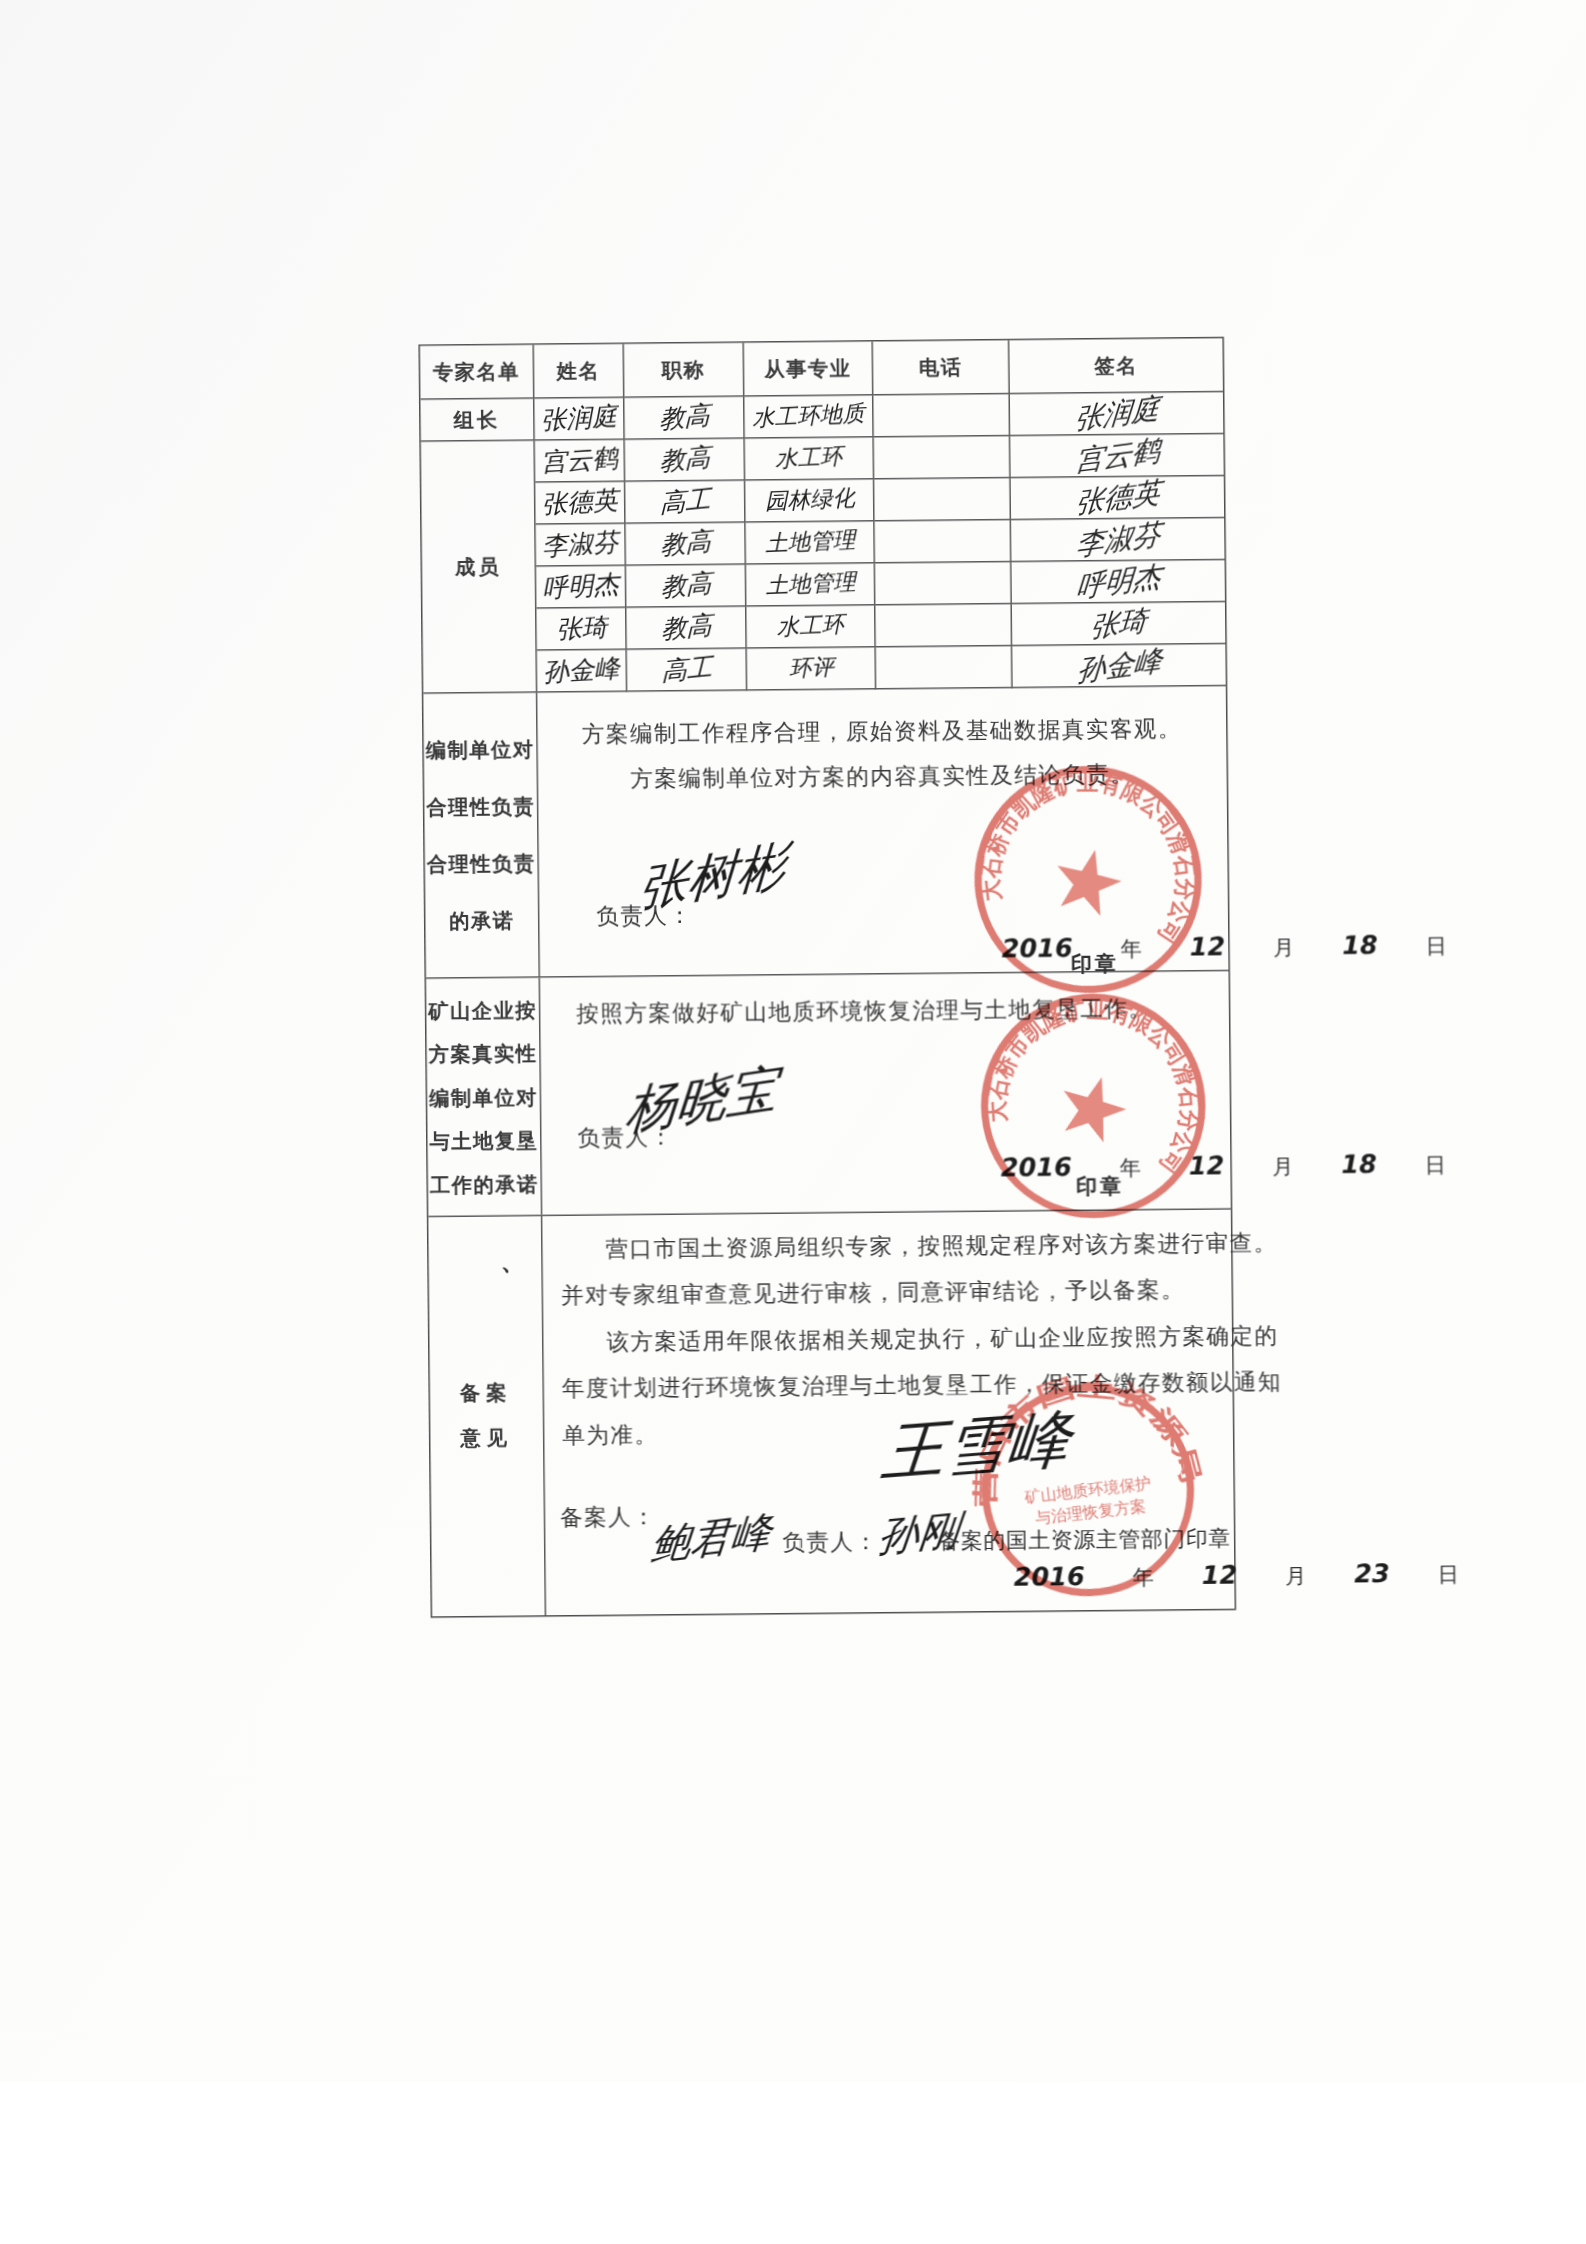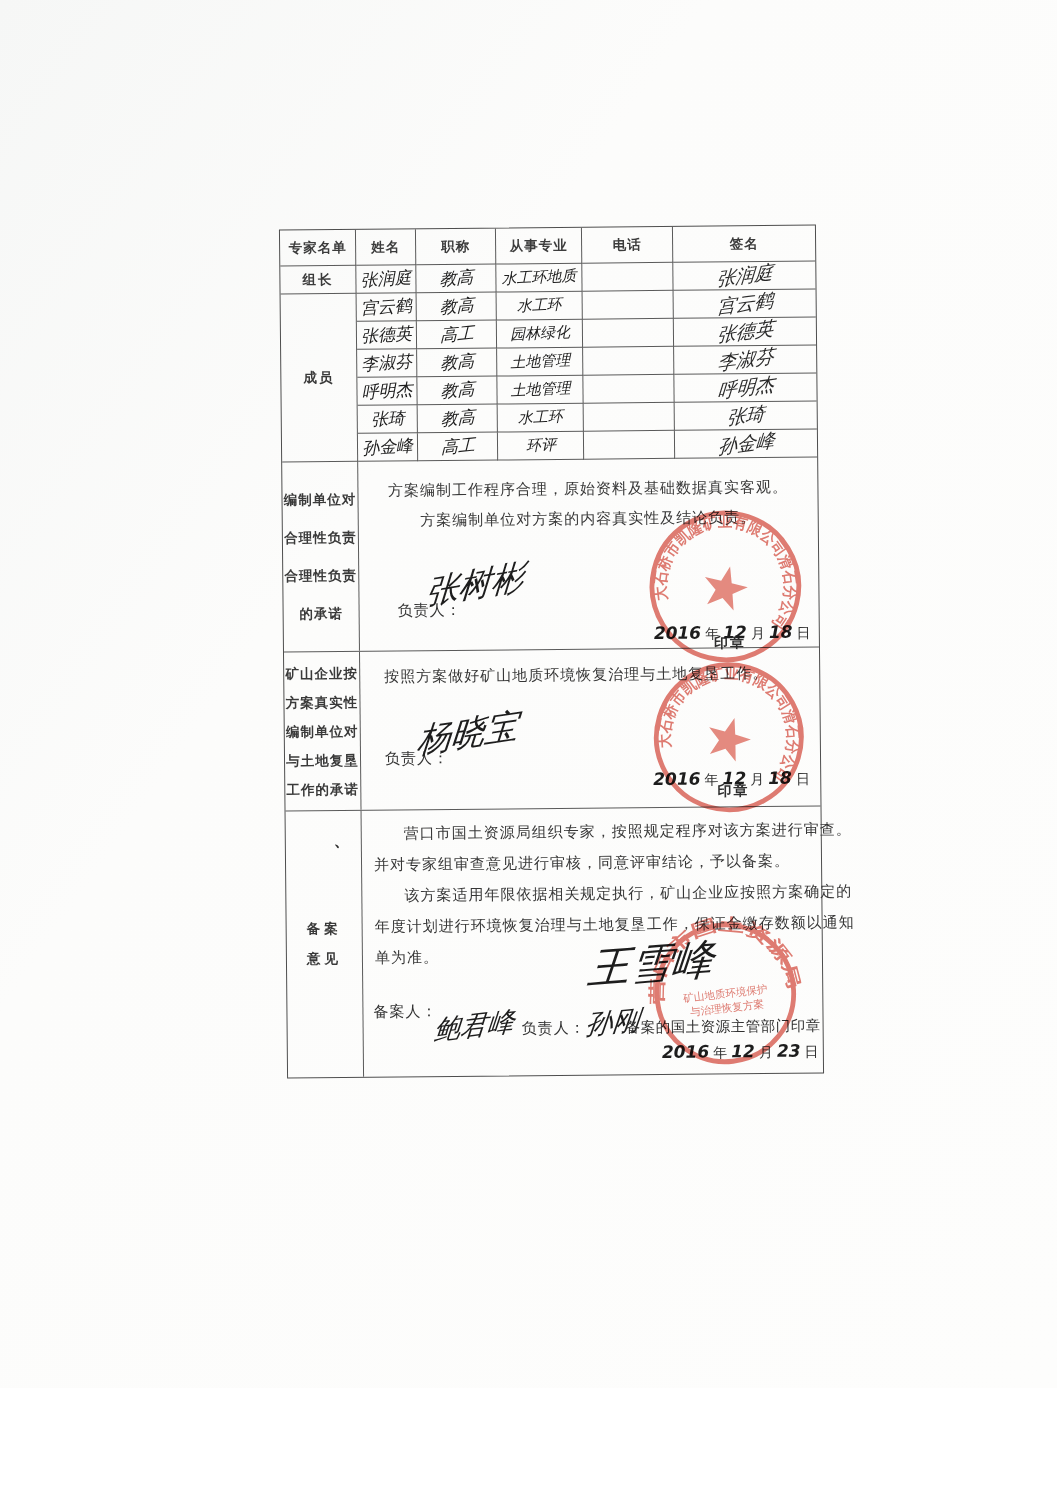--- a/index.html
+++ b/index.html
@@ -44,21 +44,21 @@
                  font-size:15px; line-height:30px; letter-spacing:1px; color:#373737; }
   .stmt-left { position:absolute; left:24px; right:6px; top:10px;
                font-size:15px; line-height:31px; letter-spacing:1px; color:#373737; }
   .stmt-left .indent, .stmt-center .indent { text-indent:2em; }
   .pline { white-space:nowrap; }
   .signer { position:absolute; font-size:15px; letter-spacing:1px; color:#333; white-space:nowrap; }
   .bigsig { position:absolute; white-space:nowrap; }
   .seal-word { position:absolute; font-size:14px; font-weight:700; letter-spacing:2px; color:#2f2f2f;margin-top:34px; }
   .dateline { position:absolute; font-size:14px; color:#2f2f2f; white-space:nowrap; }
   .dateline .hw { font-size:17px; font-weight:600; }
-  .dateline span { margin:0 2px; }
+  .dateline span { margin:0 16px; }
   .stamp { position:absolute; opacity:.8; mix-blend-mode:multiply; }
   .corner-mark { position:absolute; top:20px; right:10px; font-size:16px; color:#2c2c2c; }
   .caption { position:absolute; font-size:14.5px; letter-spacing:.5px; color:#303030; white-space:nowrap; }
 </style>
 </head>
 <body>
 
 <div class="sheet">
   <div class="form">
 

